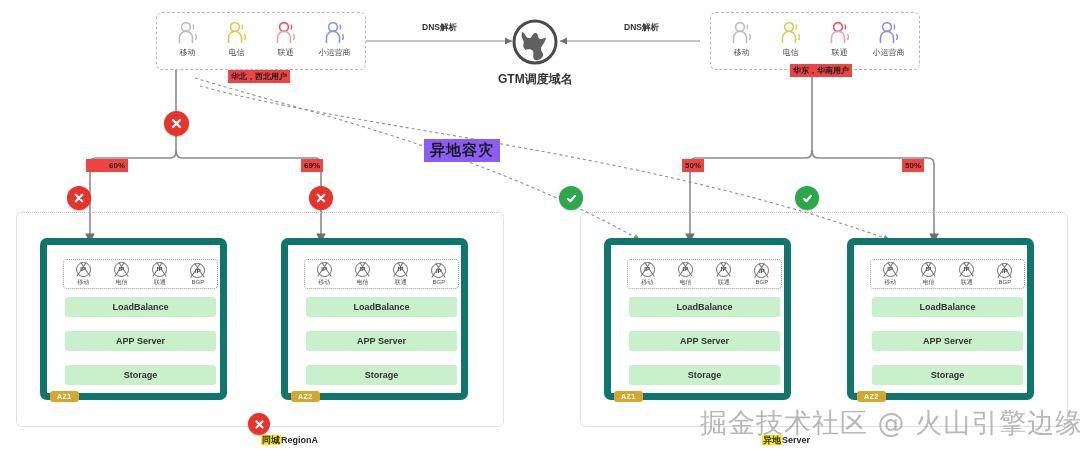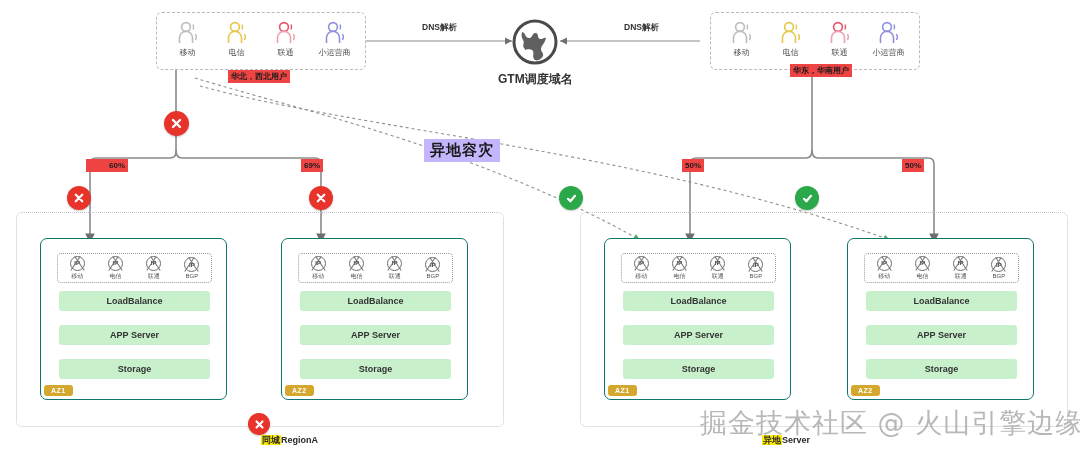--- a/index.html
+++ b/index.html
@@ -41,21 +41,21 @@
     background:#ef4444;
     color:#1c1c1c;
     font-size:8px;
     font-weight:bold;
     padding:1px 3px;
     white-space:nowrap;
     line-height:11px;
   }
   .hl-big{
     position:absolute;
-    background:#c4b5fd;
+    background:#8b5cf6;
     color:#1a1a1a;
     font-size:15px;
     font-weight:bold;
     padding:2px 6px;
     white-space:nowrap;
     letter-spacing:1px;
   }
 
   
   .gtm-wrap{position:absolute;display:flex;flex-direction:column;align-items:center;}
@@ -80,21 +80,21 @@
   }
   .region-tag{
     position:absolute;
     font-size:9px;color:#2a2a2a;font-weight:bold;white-space:nowrap;padding-left:44px;
   }
   .region-tag .mark{background:#ffec00;padding:0 1px;}
 
   
   .az{
     position:absolute;
-    border:1px solid #0f766e;
+    border:7px solid #0f766e;
     border-radius:7px;
     background:#ffffff;
     box-sizing:border-box;
   }
   .ip-strip{
     position:absolute;
     border:1px dotted #9a9a9a;
     border-radius:4px;
     box-sizing:border-box;
     display:flex;align-items:center;justify-content:space-around;

